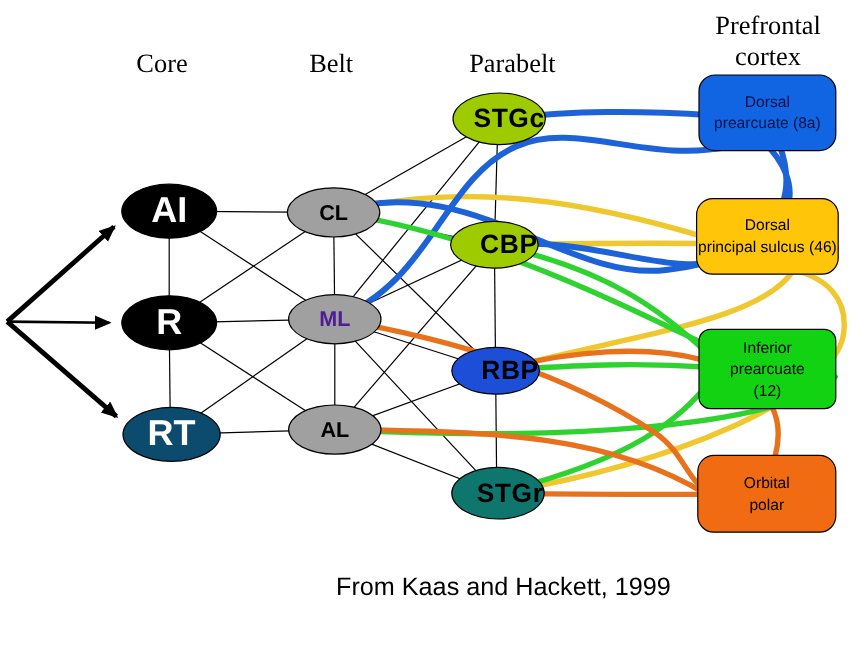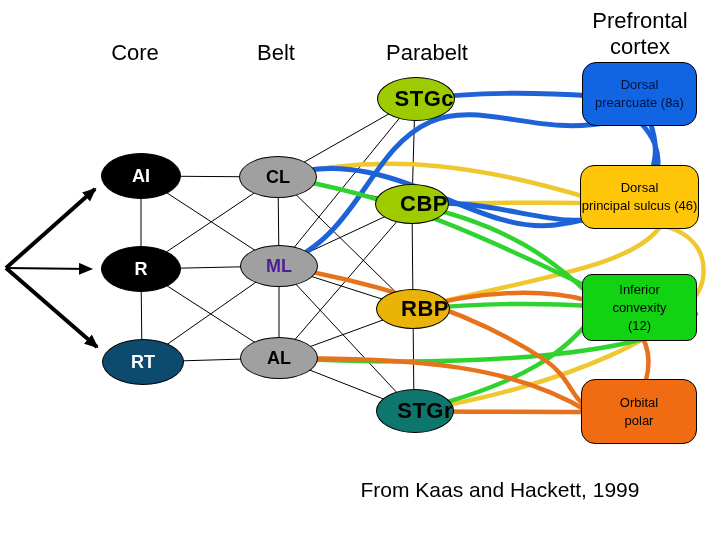--- a/index.html
+++ b/index.html
@@ -2,38 +2,38 @@
 <html><head>
 <meta charset="utf-8">
 <style>
   html,body{margin:0;padding:0;background:#fff;}
   #stage{
     position:relative;width:720px;height:540px;background:#ffffff;overflow:hidden;
     font-family:"Liberation Sans", sans-serif;color:#000;
   }
   #edge-svg{position:absolute;left:0;top:0;width:720px;height:540px;}
   .col-header{
-    position:absolute;text-align:center;font-size:22px;color:#000;white-space:nowrap;
+    position:absolute;text-align:center;font-size:22px;color:#000;white-space:nowrap;font-family:Liberation Serif, serif;
   }
   .node{
     position:absolute;border-radius:50%;border:1.5px solid #000;
     display:flex;align-items:center;justify-content:center;
     font-weight:bold;box-sizing:border-box;
   }
-  .node.core{font-size:18px;}
+  .node.core{font-size:30px;}
   .node.belt{font-size:18px;}
   .node.parabelt{font-size:22px;letter-spacing:0.5px;justify-content:flex-end;}
   .pf-box{
     position:absolute;border-radius:14px;border:1.6px solid #000;
     display:flex;flex-direction:column;align-items:center;justify-content:center;
     font-size:13px;line-height:18px;text-align:right;box-sizing:border-box;
   }
   .pf-box span{display:block;}
   #caption{
-    position:absolute;left:280px;top:478px;width:440px;text-align:center;
+    position:absolute;left:280px;top:478px;width:440px;
     font-size:21px;color:#000;
   }
 </style>
 </head>
 <body>
 
 <div id="stage">
 
   <svg id="edge-svg">
     <defs>
@@ -120,40 +120,40 @@
   <div class="node belt" style="left: 240px; top: 337px; width: 78px; height: 42px; background: rgb(160, 160, 160); color: rgb(0, 0, 0);">
     <span>AL</span>
   </div>
 
   <div class="node parabelt" style="left: 377px; top: 77px; width: 78px; height: 44px; background: rgb(158, 203, 0); color: rgb(0, 0, 0);">
     <span>STGc</span>
   </div>
   <div class="node parabelt" style="left: 375px; top: 184px; width: 74px; height: 40px; background: rgb(158, 203, 0); color: rgb(0, 0, 0);">
     <span>CBP</span>
   </div>
-  <div class="node parabelt" style="left: 376px; top: 289px; width: 74px; height: 40px; background: #eab308; color: rgb(0, 0, 0);">
+  <div class="node parabelt" style="left: 376px; top: 289px; width: 74px; height: 40px; background: #1d4ed8; color: rgb(0, 0, 0);">
     <span>RBP</span>
   </div>
   <div class="node parabelt" style="left: 376px; top: 389px; width: 78px; height: 44px; background: #0f766e; color: rgb(0, 0, 0);">
     <span>STGr</span>
   </div>
 
   <div class="pf-box" style="left: 582px; top: 62px; width: 115px; height: 64px; background: rgb(17, 101, 227); color: rgb(0, 18, 69);">
     <span>Dorsal</span>
     <span>prearcuate (8a)</span>
     <span></span>
   </div>
   <div class="pf-box" style="left: 580px; top: 165px; width: 119px; height: 64px; background: rgb(255, 198, 9); color: rgb(0, 0, 0);">
     <span>Dorsal</span>
     <span>principal sulcus (46)</span>
     <span></span>
   </div>
   <div class="pf-box" style="left: 582px; top: 274px; width: 115px; height: 67px; background: rgb(18, 211, 18); color: rgb(0, 0, 0); border-radius: 10px;">
     <span>Inferior</span>
-    <span>convexity</span>
+    <span>prearcuate</span>
     <span>(12)</span>
   </div>
   <div class="pf-box" style="left: 581px; top: 379px; width: 116px; height: 65px; background: rgb(240, 107, 18); color: rgb(0, 0, 0);">
     <span>Orbital</span>
     <span>polar</span>
     <span></span>
   </div>
 
   <div id="caption">From Kaas and Hackett, 1999</div>
 </div>

